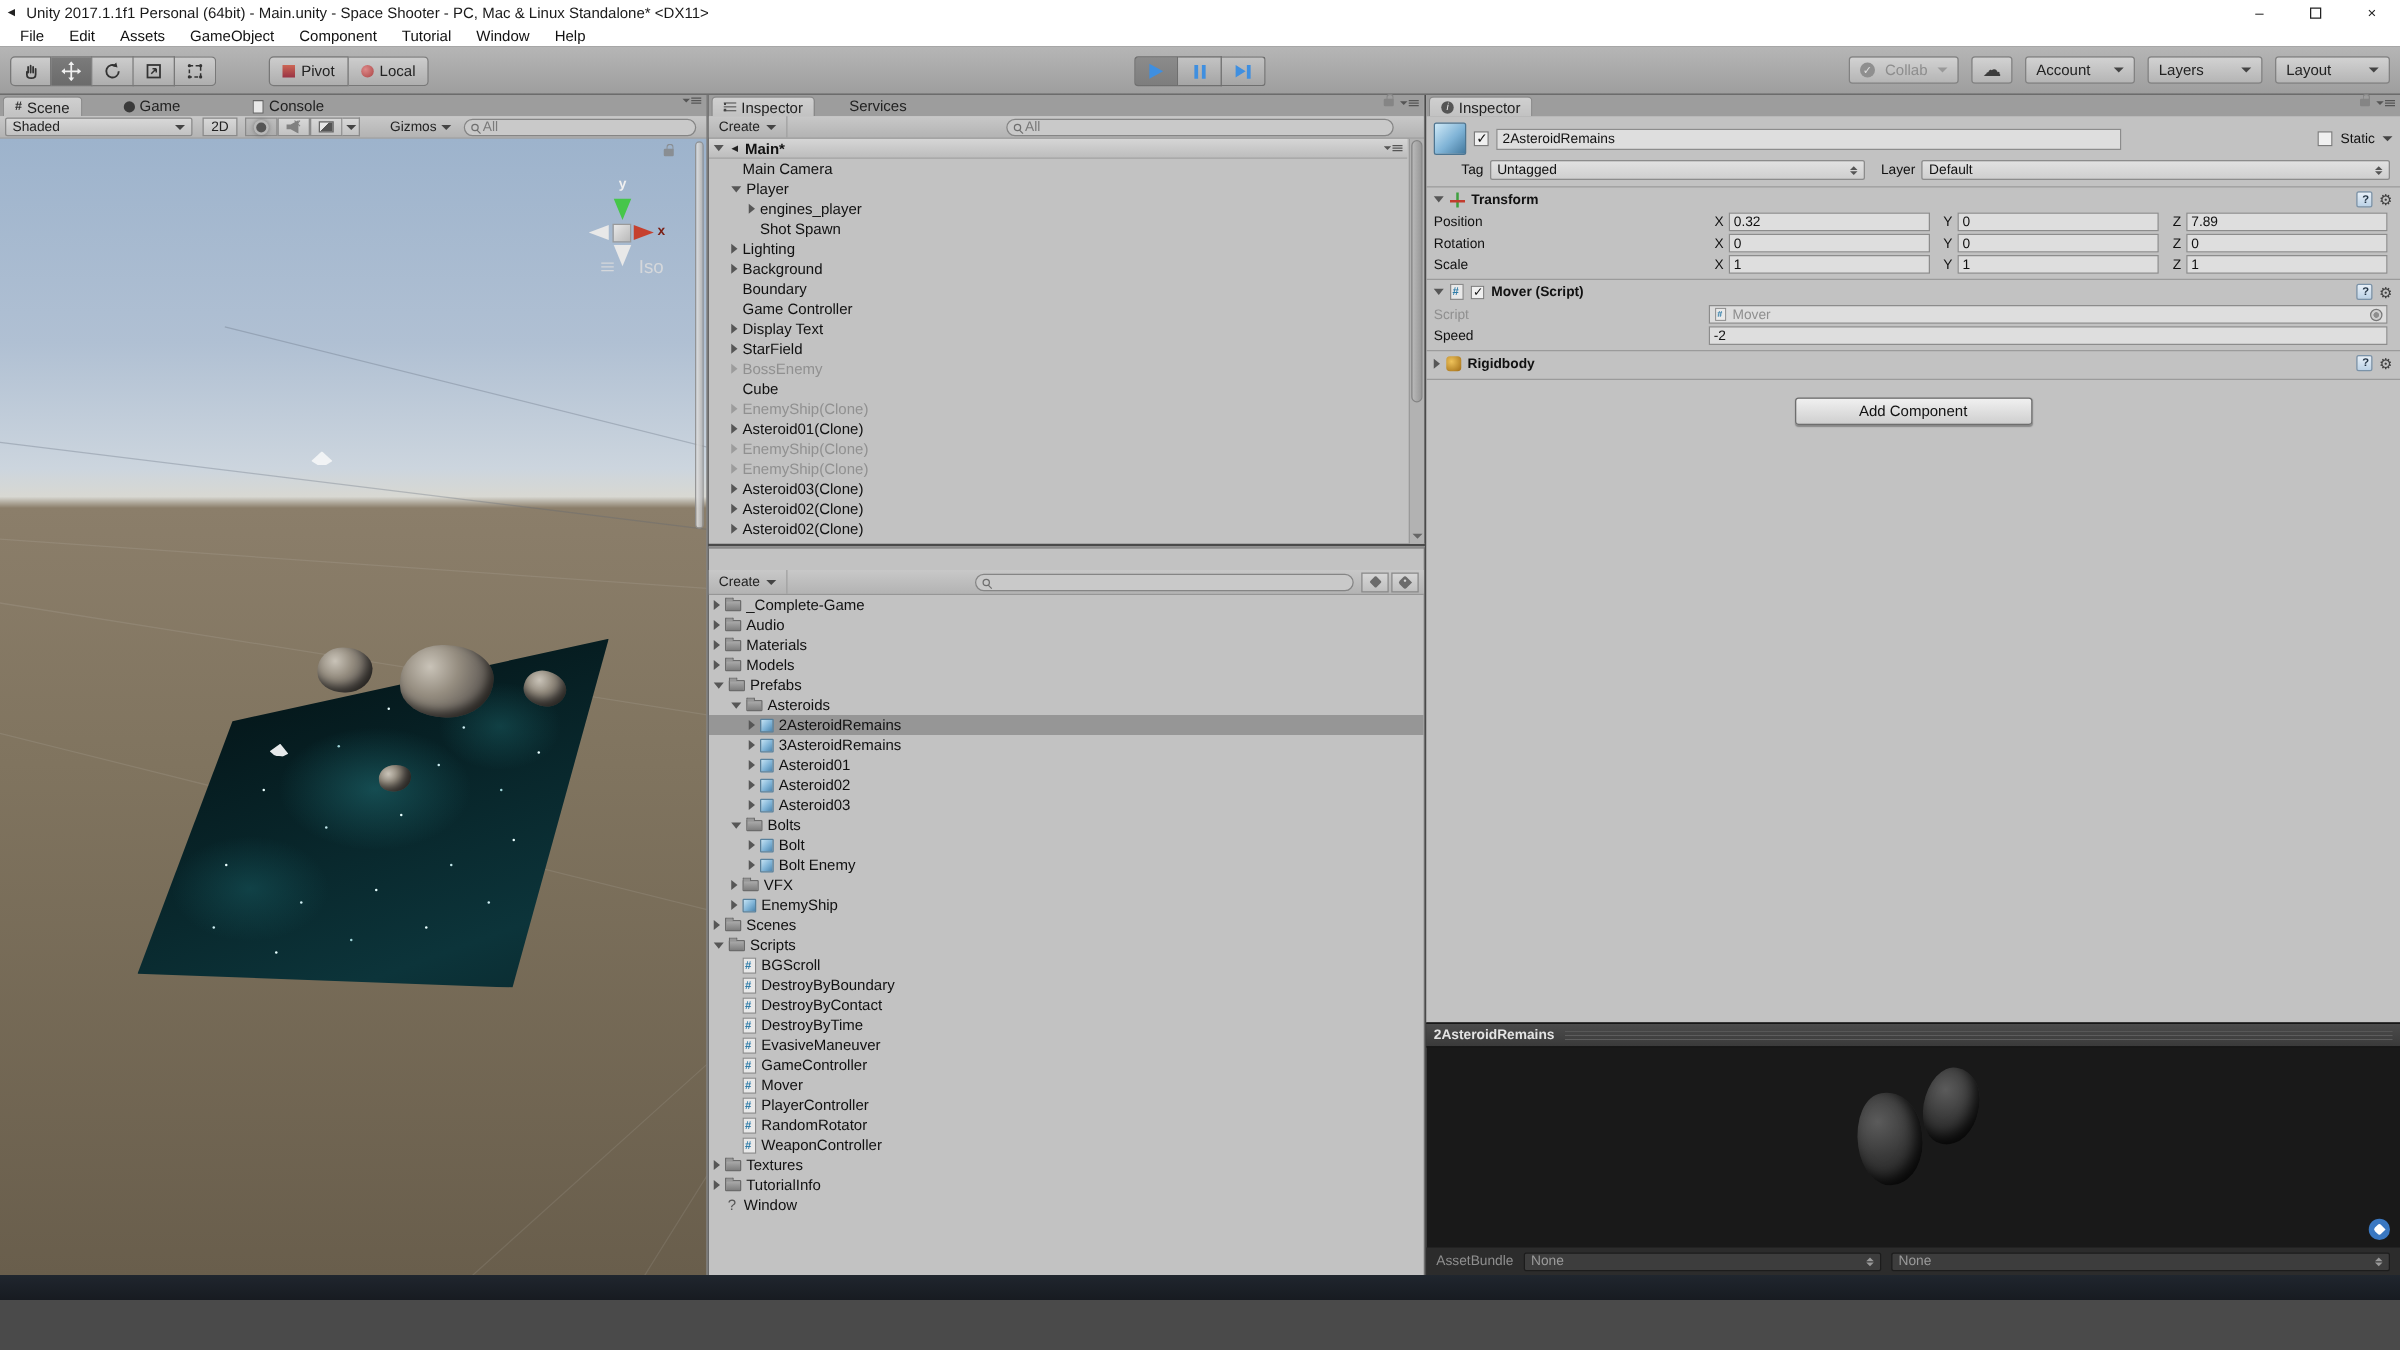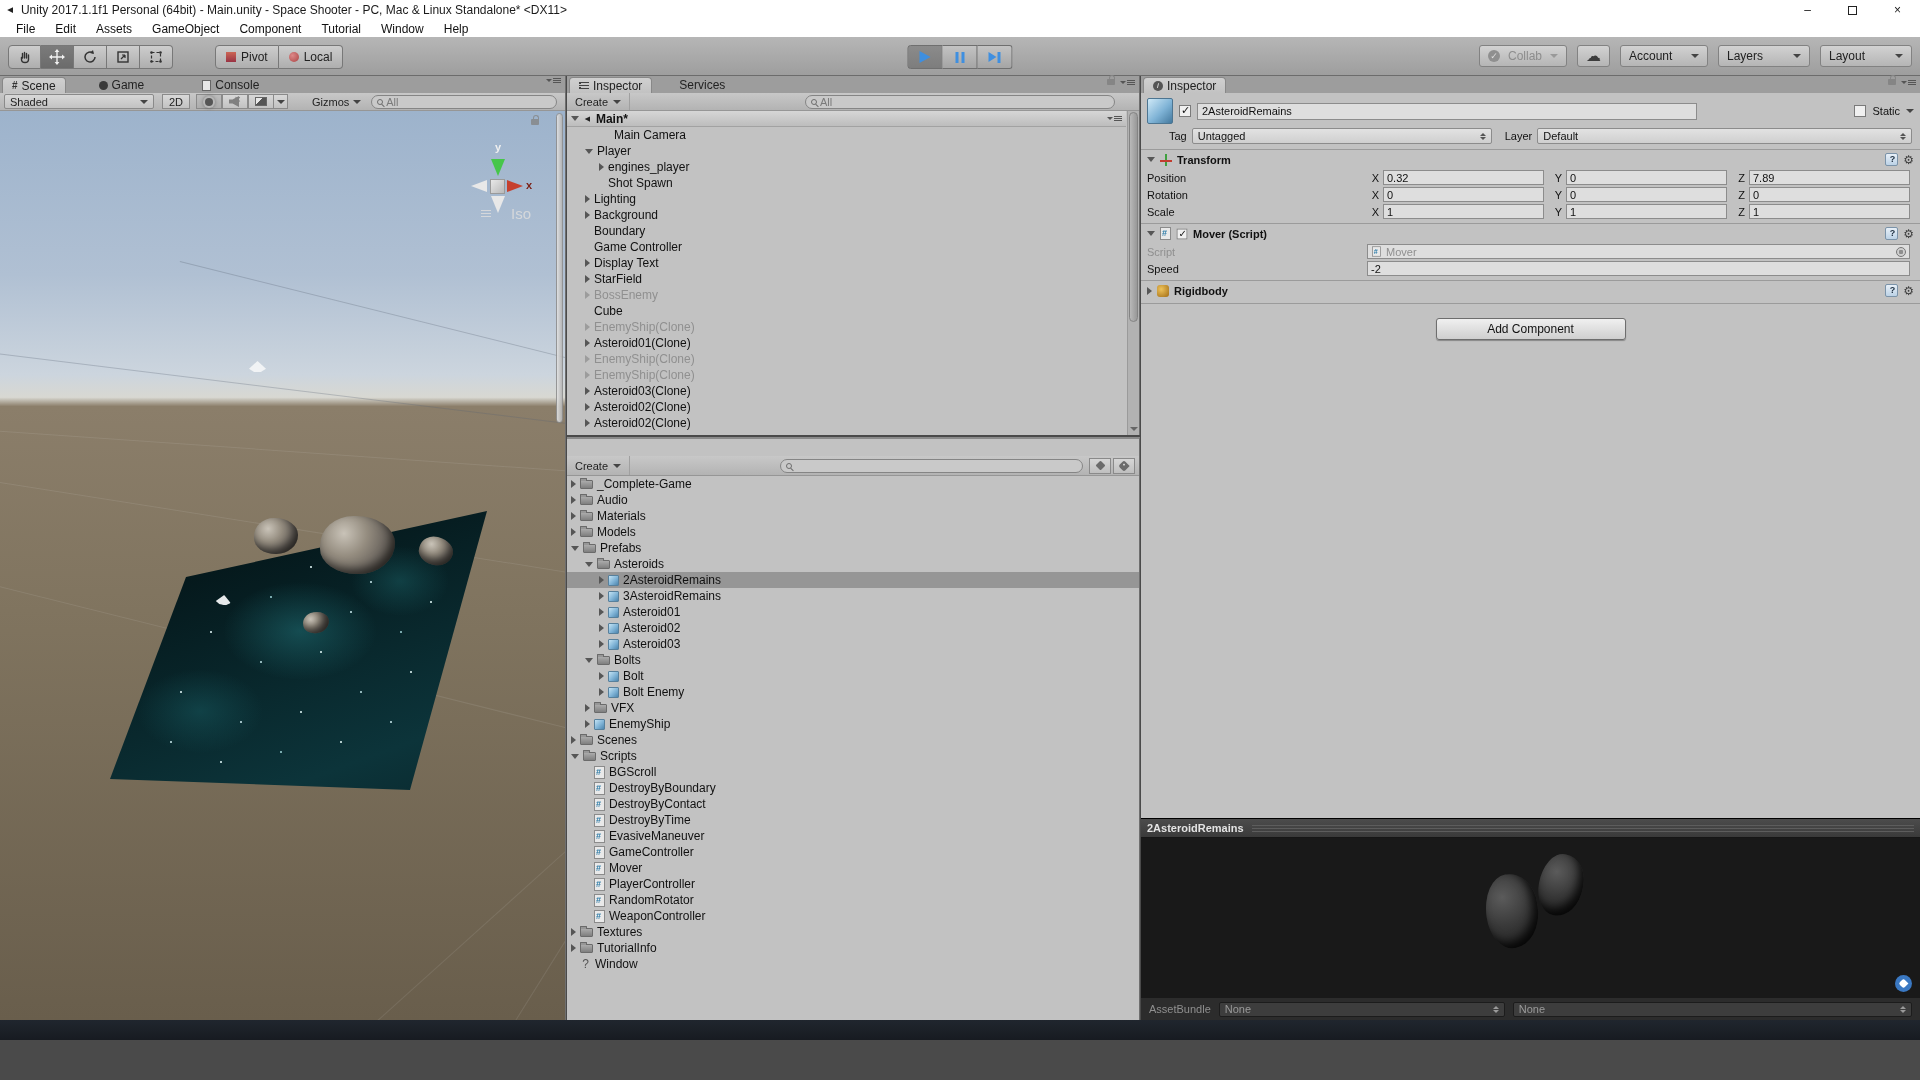--- a/index.html
+++ b/index.html
@@ -442,21 +442,21 @@
     <div class="scene-head">
       <span class="arr open"></span>
       <span class="uni-glyph" style="font-size:9px">▲</span>
       <span>Main*</span>
       <span class="pmenu" style="position:absolute;right:4px">
           <span class="c"></span>
           <span class="l"></span>
         </span>
     </div>
     <div id="hier-rows">
-        <div class="lrow" style="padding-left: 18px; margin-left: 20px;">
+        <div class="lrow" style="padding-left: 18px;">
           <span class="arr hidden"></span>
           <span>Main Camera</span>
         </div>
         <div class="lrow" style="padding-left: 18px;">
           <span class="arr open"></span>
           <span>Player</span>
         </div>
         <div class="lrow" style="padding-left: 32px;">
           <span class="arr"></span>
           <span>engines_player</span>

